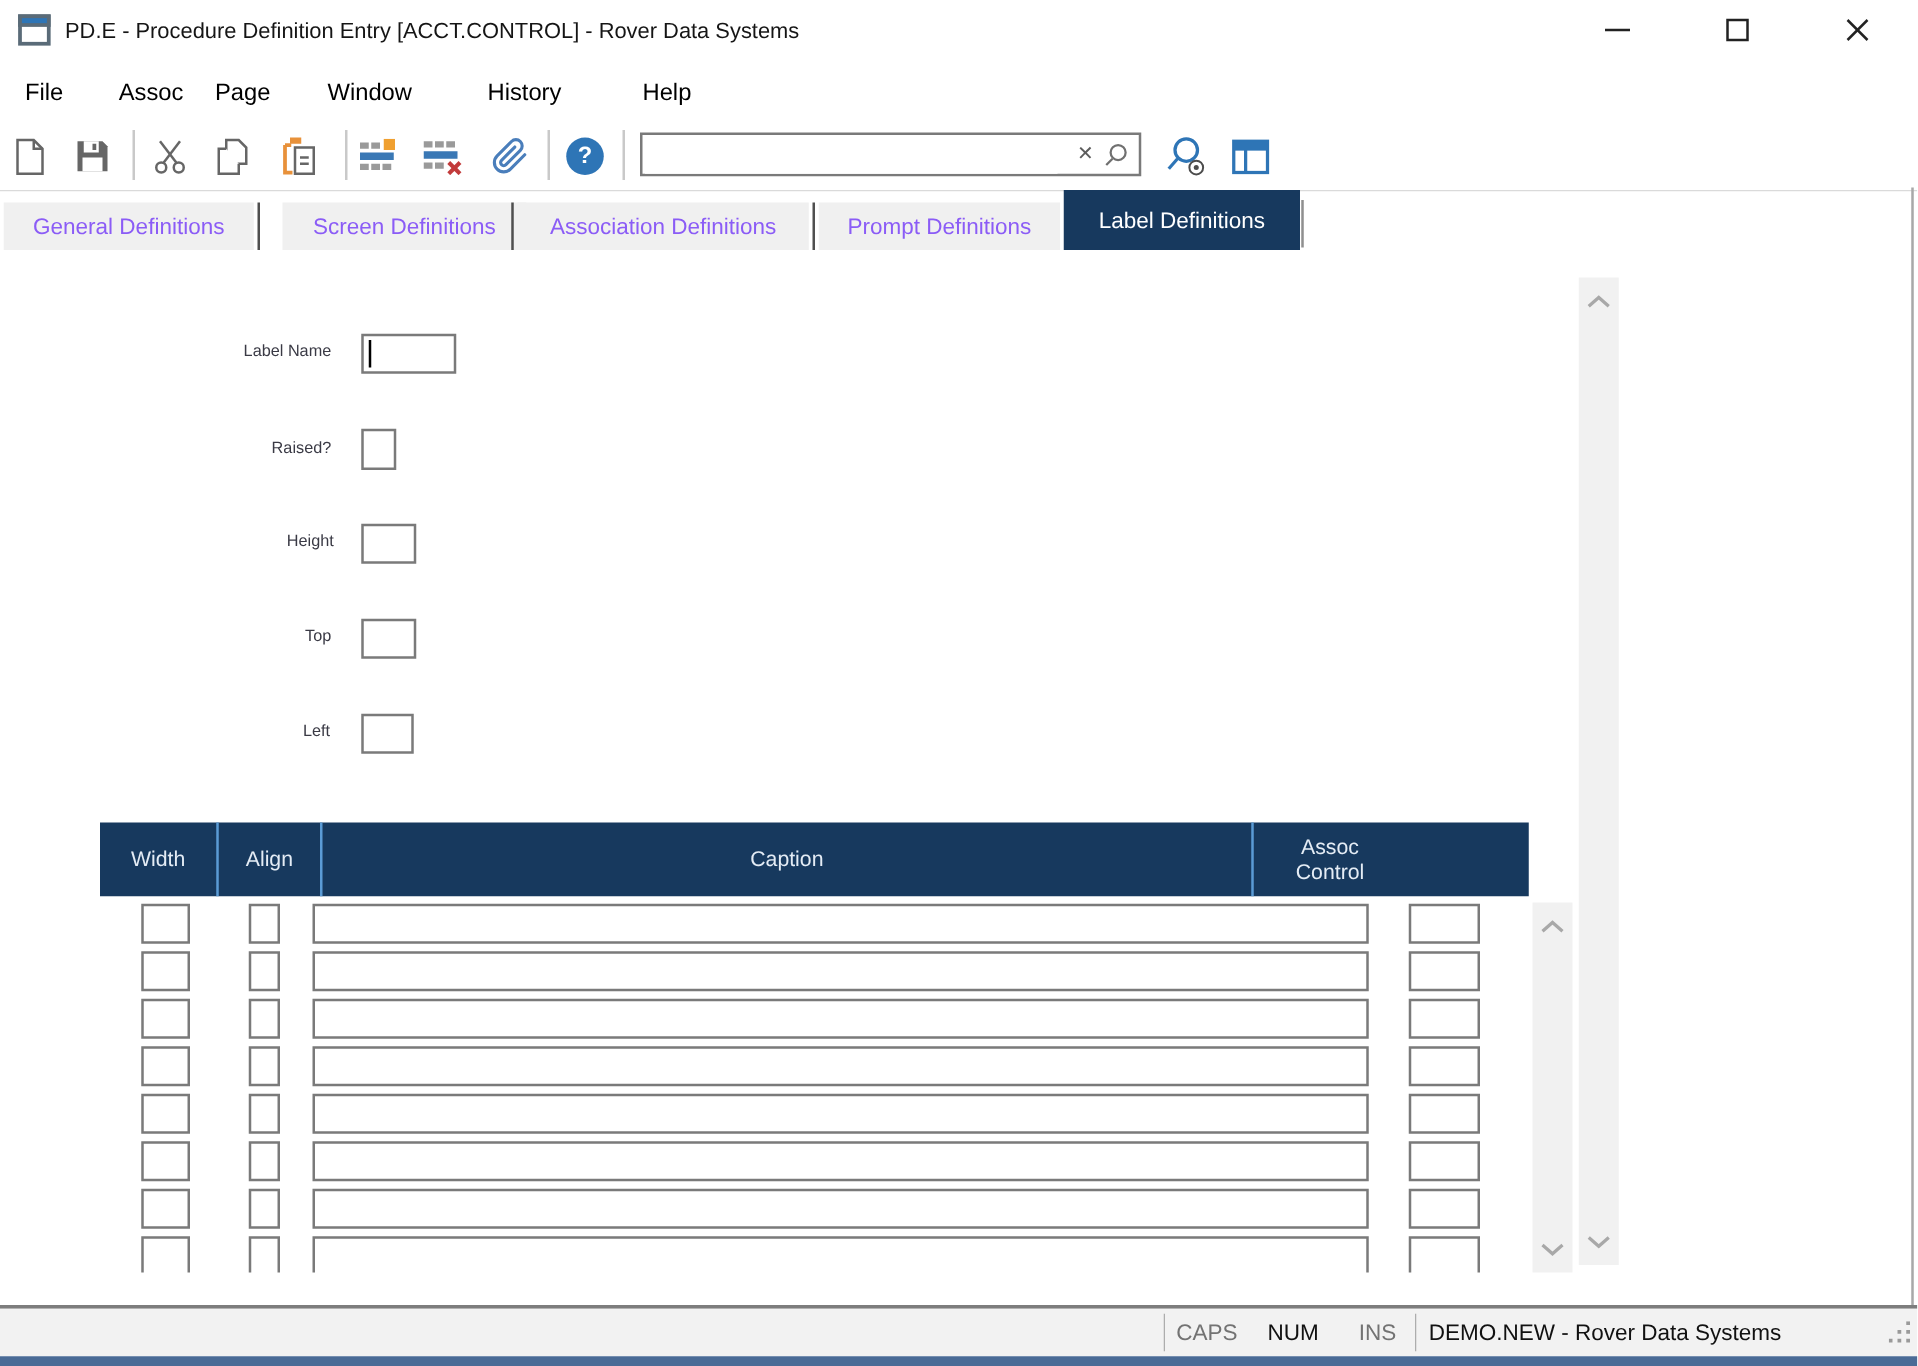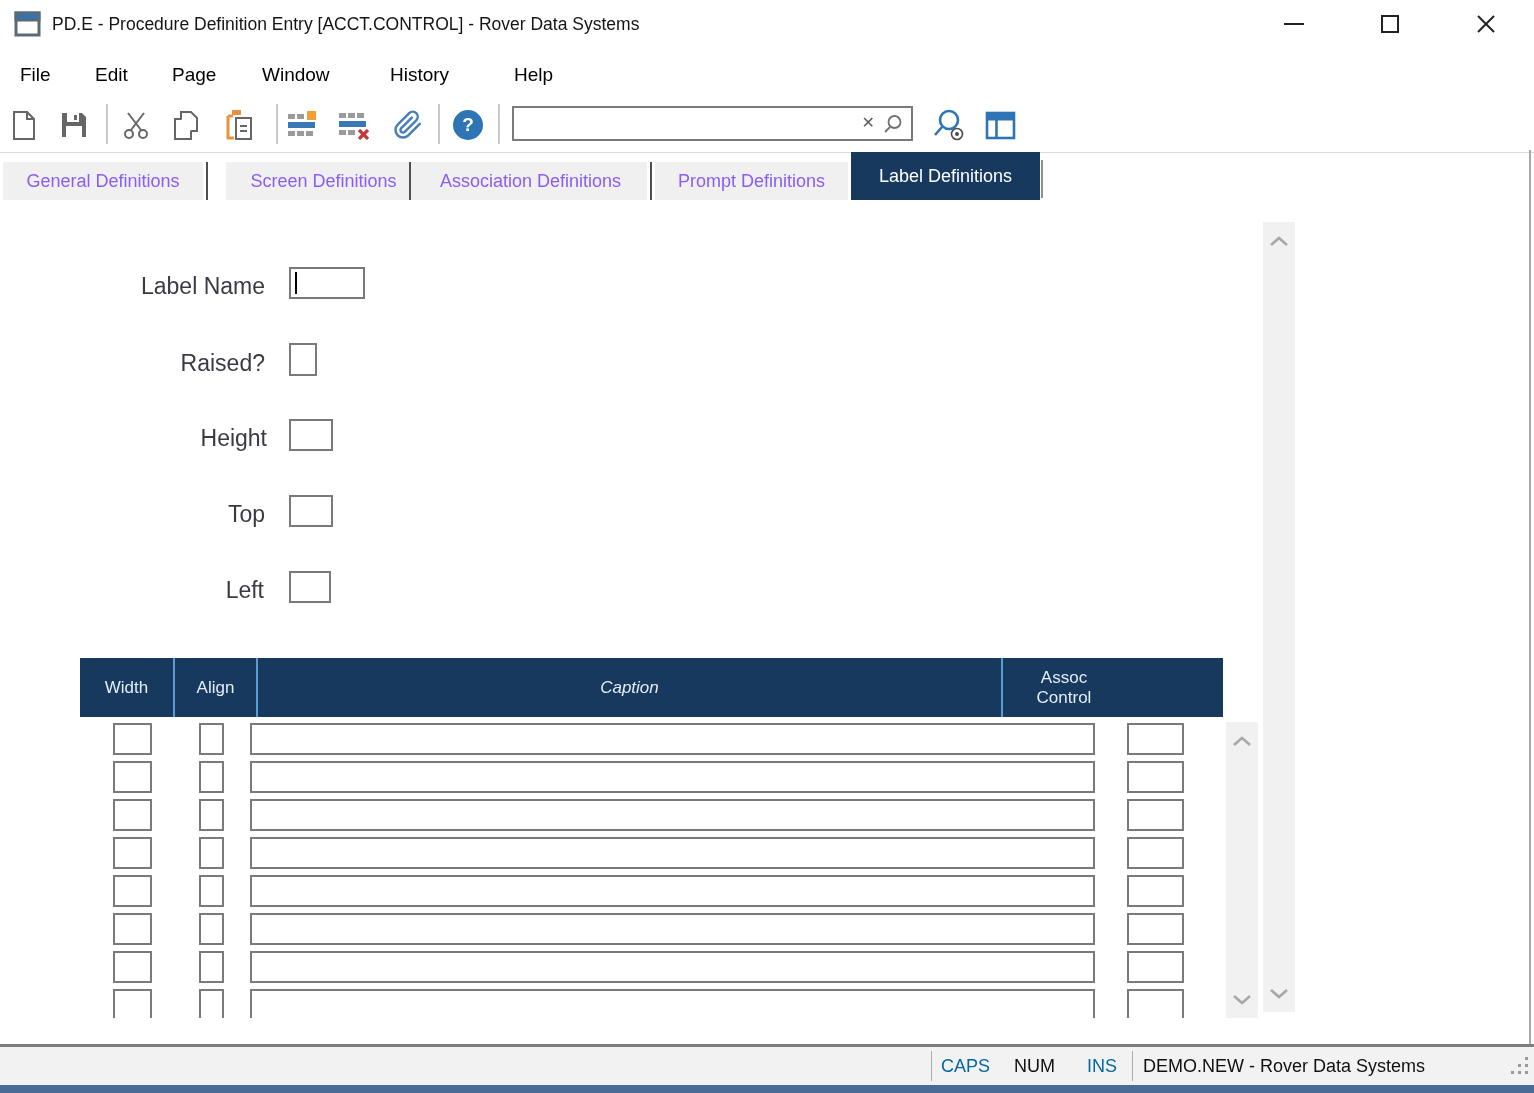--- a/index.html
+++ b/index.html
@@ -30,29 +30,29 @@
 
   
   .tab-topline { position:absolute; left:0; top:152px; width:1534px; height:1px; background:#dadada; }
   .tabbar { position:absolute; left:0; top:152px; width:1534px; height:48px; }
   .tab { position:absolute; top:10px; height:38px; background:#f0f0f0; color:#8b5cf6; font-size:18px; display:flex; align-items:center; justify-content:center; cursor:default; }
   .tab.active { top:0; height:48px; background:#17395e; color:#ffffff; }
   .tab-sep { position:absolute; top:10px; width:2px; height:38px; background:#4f4f4f; }
   .tab-sep.light { background:#8f8f8f; top:8px; }
 
   
-  .flabel { position:absolute; width:190px; text-align:right; font-size:23px; color:#3a3a45; }
+  .flabel { position:absolute; width:190px; text-align:right; font-size:13px; color:#3a3a45; }
   .finput { position:absolute; border:2px solid #7a7a7a; background:#fff; font-size:17px; font-family:"Liberation Sans",sans-serif; outline:none; padding:0 4px; }
   .caret { position:absolute; left:295px; top:272px; width:2px; height:22px; background:#000; }
 
   
   .thead { position:absolute; left:80px; top:658px; width:1143px; height:59px; background:#17395e; display:flex; }
   .thcell { height:59px; display:flex; align-items:center; justify-content:center; text-align:center; color:#e4ecf5; font-size:17px; line-height:20px; }
   .thcell + .thcell { border-left:2px solid #5b9bd5; }
-  .th-width { width:93px; } .th-align { width:83px; } .th-caption { width:745px;font-style:italic; } .th-assoc { width:124px; padding:0 14px; }
+  .th-width { width:93px; } .th-align { width:83px; } .th-caption { width:745px; } .th-assoc { width:124px; padding:0 14px; }
   .tbody { position:absolute; left:80px; top:722px; width:1143px; height:296px; overflow:hidden; }
   .trow { position:absolute; left:0; width:100%; height:32px; }
   .cell { position:absolute; top:0; height:32px; border:2px solid #7a7a7a; background:#fff; outline:none; font-size:16px; font-family:"Liberation Sans",sans-serif; padding:0 3px; }
   .cw { left:33px; width:39px; }
   .ca { left:119px; width:25px; }
   .cc { left:170px; width:845px; }
   .cs { left:1047px; width:57px; }
 
   
   .scrollbar { position:absolute; width:32px; background:#f1f1f1; }
@@ -61,21 +61,21 @@
   .sb-arrow { position:absolute; left:0; width:32px; height:26px; display:flex; align-items:center; justify-content:center; }
   .sb-up { top:6px; } .sb-down { bottom:6px; }
 
   .right-border { position:absolute; left:1529px; top:150px; width:2px; height:894px; background:#a8a8a8; }
 
   
   .status-topline { position:absolute; left:0; top:1044px; width:1534px; height:3px; background:#7d7d7d; }
   .statusbar { position:absolute; left:0; top:1047px; width:1534px; height:38px; background:#f2f2f2; }
   .st-sep { position:absolute; top:4px; width:1px; height:30px; background:#adadad; }
   .st-item { position:absolute; top:0; height:38px; line-height:38px; font-size:18px; }
-  .st-dim { color:#0369a1; }
+  .st-dim { color:#737373; }
   .st-on { color:#111; }
   .grip { position:absolute; right:5px; top:10px; }
   .bottom-strip { position:absolute; left:0; top:1085px; width:1534px; height:8px; background:#4a6b96; }
 </style>
 </head>
 <body>
 
 <div class="window">
 
   <div class="titlebar">
@@ -99,21 +99,21 @@
     <div class="winbtn btn-close">
       <svg width="20" height="20" viewBox="0 0 20 20">
           <line x1="2" y1="2" x2="18" y2="18" stroke="#222" stroke-width="2"></line>
           <line x1="18" y1="2" x2="2" y2="18" stroke="#222" stroke-width="2"></line>
         </svg>
     </div>
   </div>
 
   <div class="menubar">
     <span class="menu-item" style="left:20px">File</span>
-    <span class="menu-item" style="left:95px">Edit</span>
+    <span class="menu-item" style="left:95px">Assoc</span>
     <span class="menu-item" style="left:172px">Page</span>
     <span class="menu-item" style="left:262px">Window</span>
     <span class="menu-item" style="left:390px">History</span>
     <span class="menu-item" style="left:514px">Help</span>
   </div>
 
   <div class="toolbar">
     <div class="tbtn" style="left:4px">
       <svg width="26" height="31" viewBox="0 0 26 31">
         <path d="M3 2 h13 l7 7 v20 h-20 z" fill="#fff" stroke="#666" stroke-width="2"></path>

